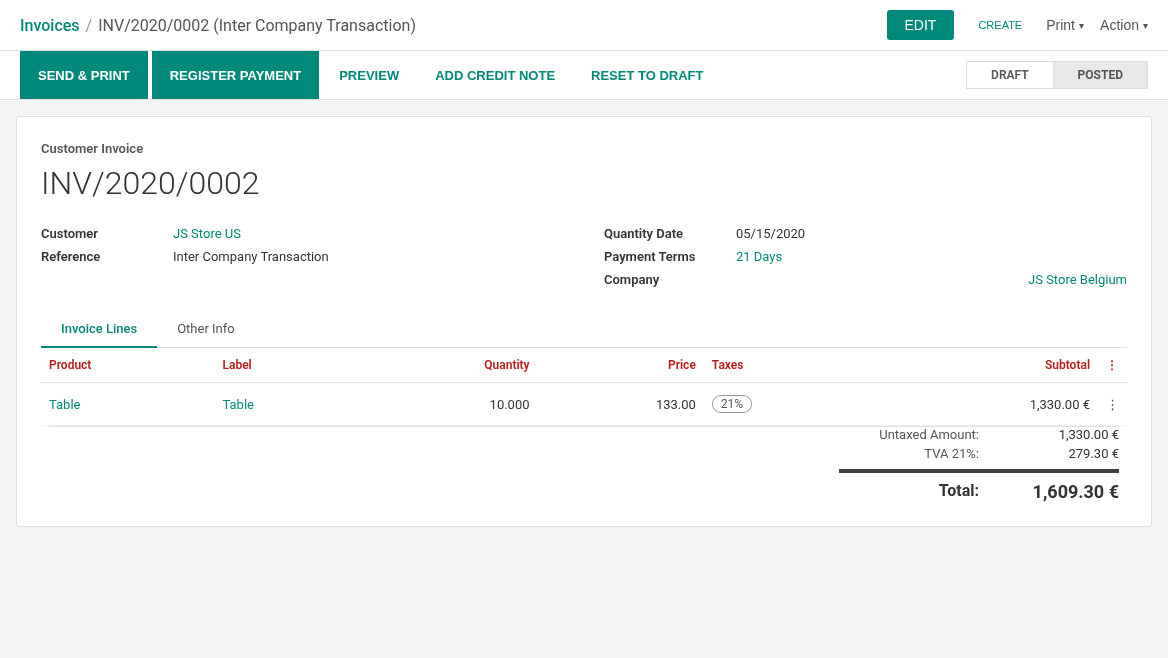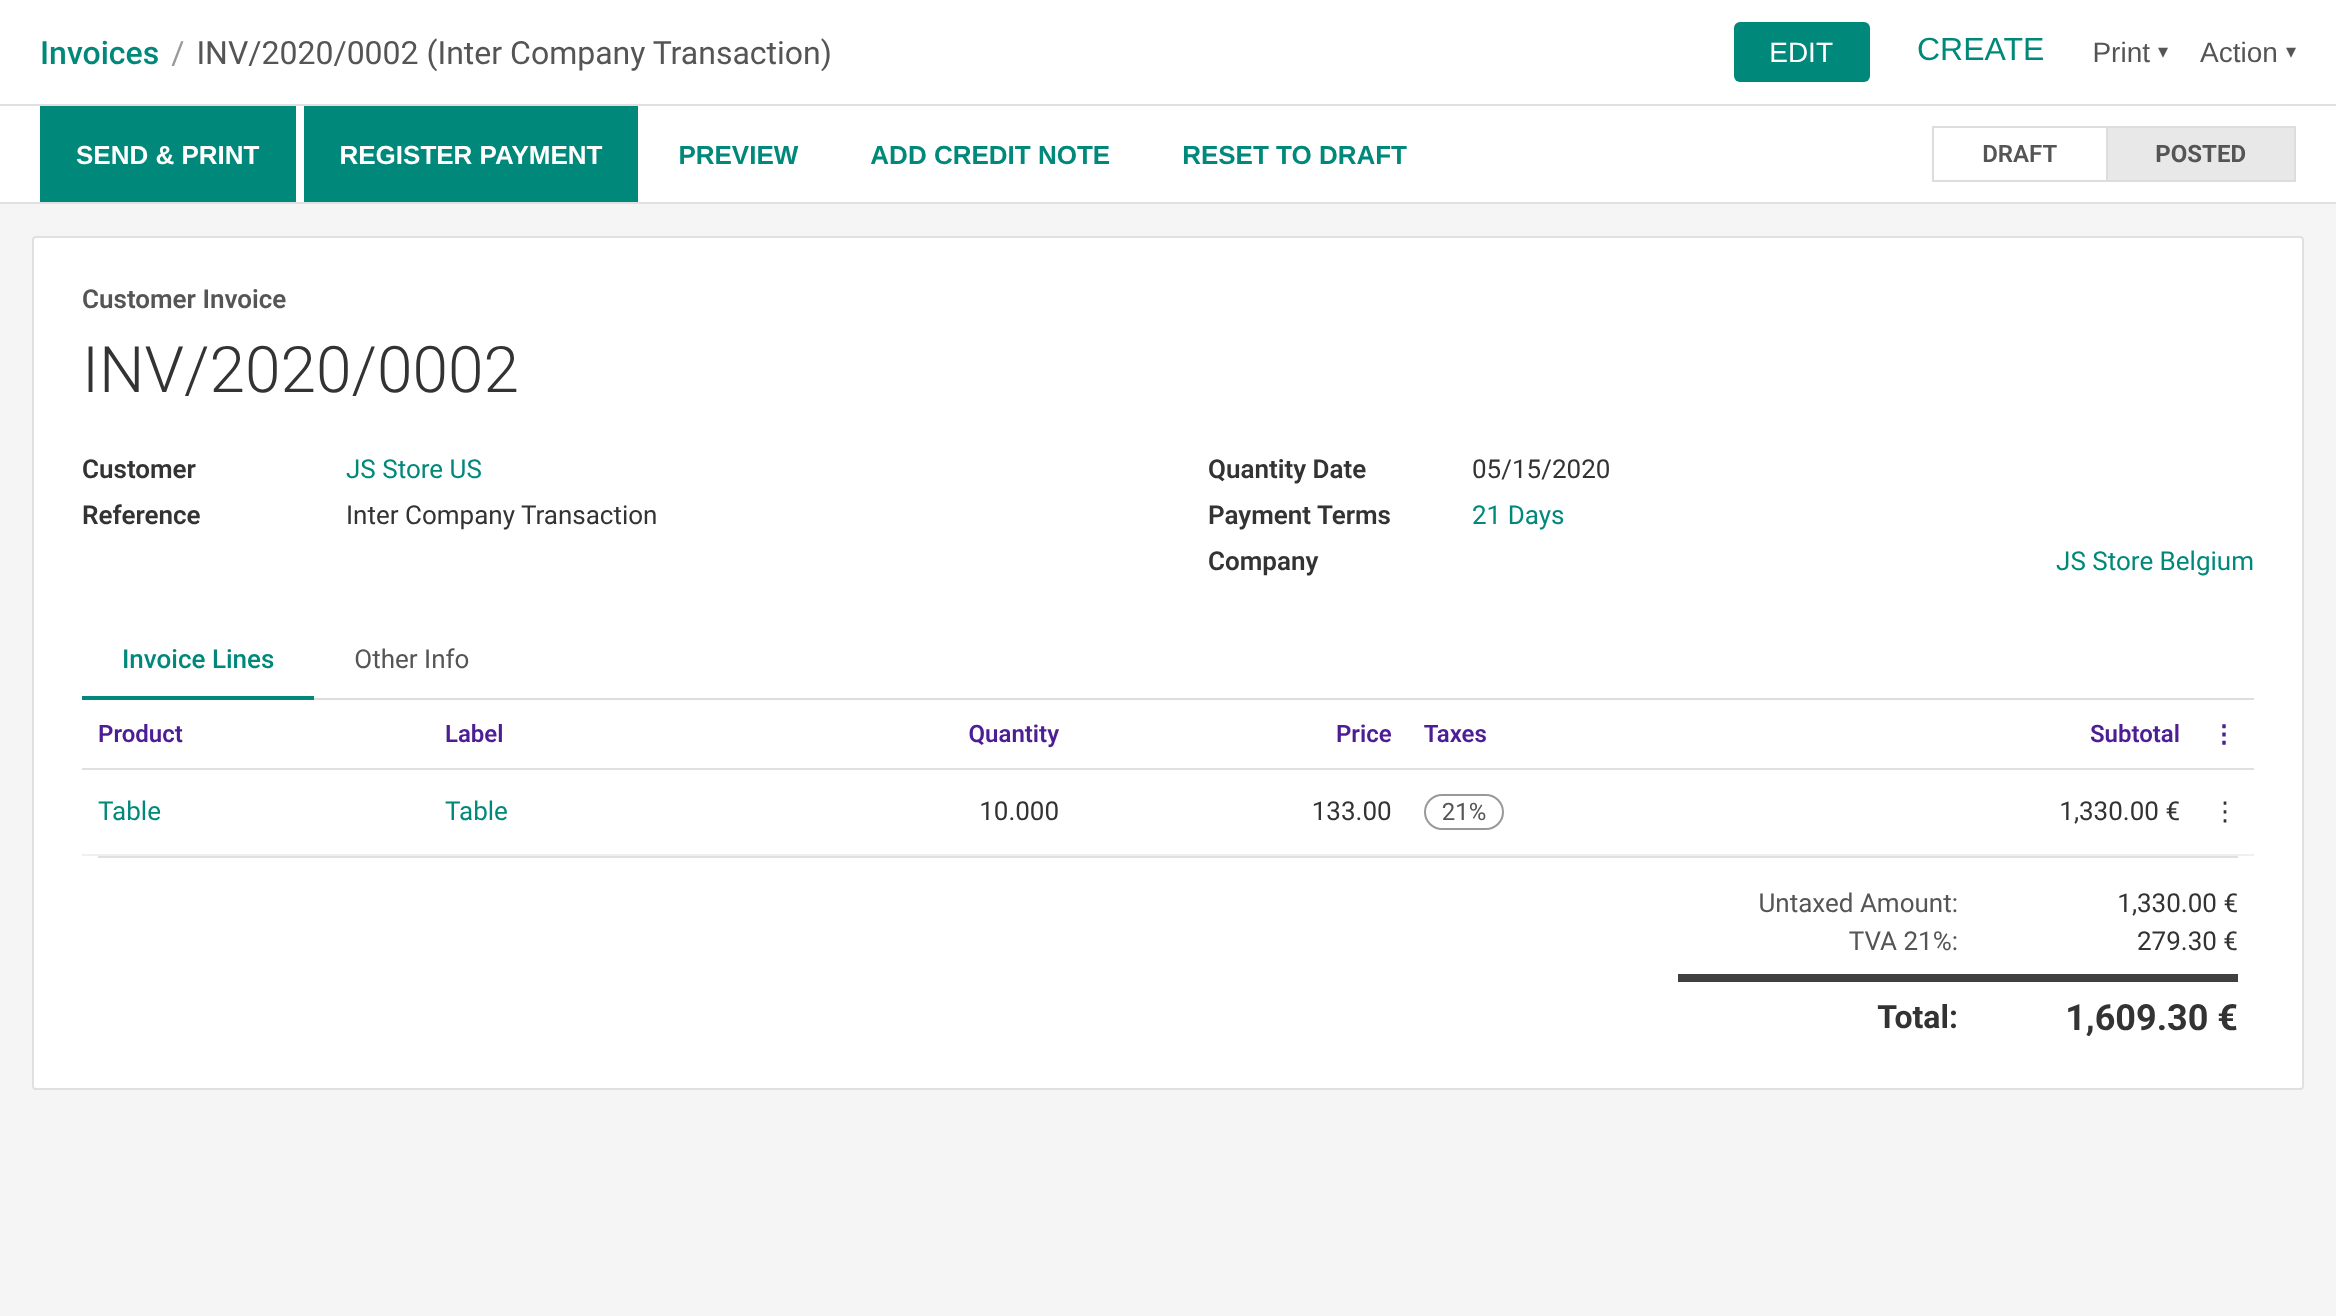--- a/index.html
+++ b/index.html
@@ -54,21 +54,21 @@
       border-radius: 3px;
       cursor: pointer;
       font-size: 14px;
       font-weight: 500;
     }
     .btn-create {
       background: none;
       border: none;
       color: #00897b;
       cursor: pointer;
-      font-size: 16px;
+      font-size: 11px;
       font-weight: 500;
       padding: 7px 8px;
     }
 
     .action-bar {
       background: #fff;
       padding: 0 20px;
       display: flex;
       align-items: center;
       gap: 4px;
@@ -194,21 +194,21 @@
     .invoice-table {
       width: 100%;
       border-collapse: collapse;
       margin-top: 0;
     }
     .invoice-table th {
       text-align: left;
       padding: 10px 8px;
       font-size: 12px;
       font-weight: 600;
-      color: #4c1d95;
+      color: #b91c1c;
       border-bottom: 1px solid #e0e0e0;
     }
     .invoice-table th.right { text-align: right; }
     .invoice-table td {
       padding: 12px 8px;
       font-size: 13px;
       color: #333;
       border-bottom: 1px solid #f0f0f0;
     }
     .invoice-table td.right { text-align: right; }
@@ -220,21 +220,20 @@
       border-radius: 12px;
       padding: 1px 8px;
       font-size: 12px;
       color: #555;
     }
 
     .totals-section {
       display: flex;
       flex-direction: column;
       align-items: flex-end;
-      padding-top: 16px;
       padding-right: 8px;
       gap: 4px;
     }
     .total-row {
       display: flex;
       gap: 40px;
       font-size: 13px;
       color: #555;
     }
     .total-label {

